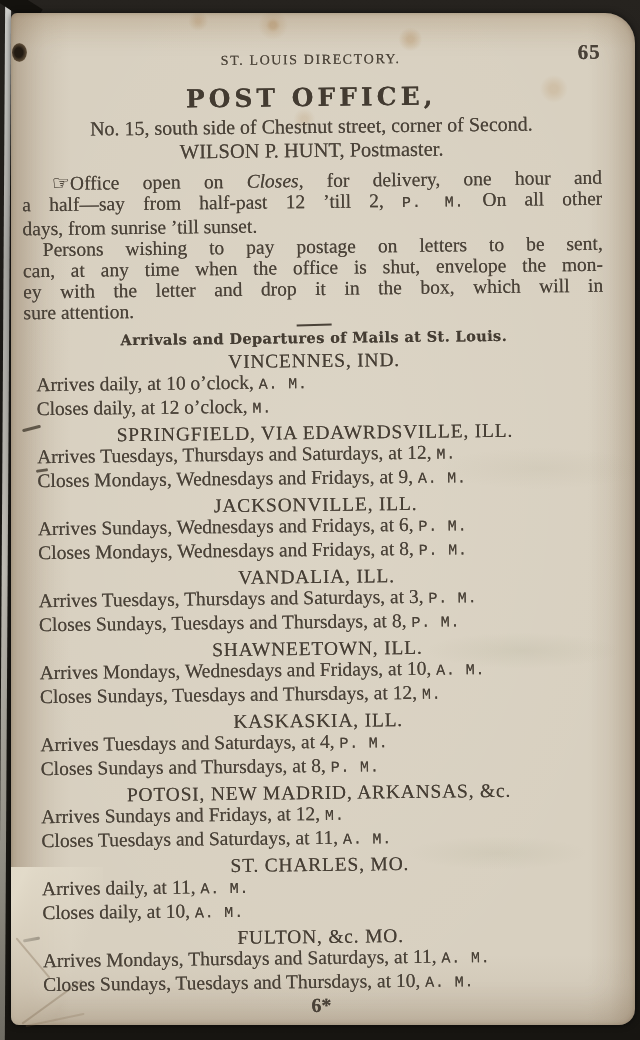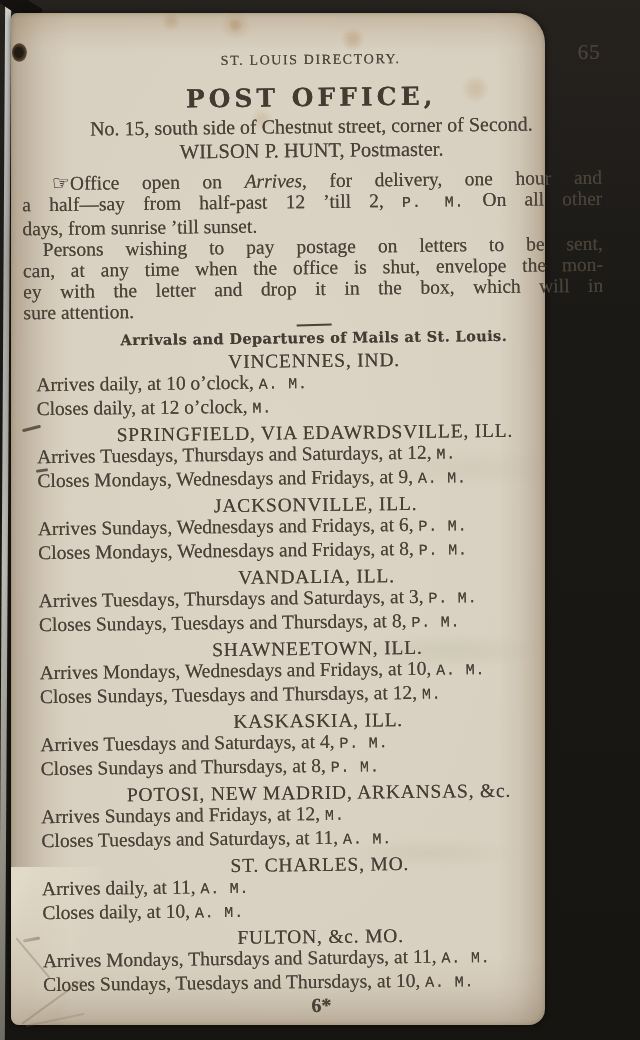--- a/index.html
+++ b/index.html
@@ -12,21 +12,21 @@
   .fore-edge {
     position:absolute; left:2px; top:0; width:6px; height:1040px;
     background: linear-gradient(180deg,#d0d0cc 0%, #a8a7a2 25%, #bdbab2 55%, #8d8a80 85%, #6f6c63 100%);
     transform: rotate(0.35deg); z-index:1;
   }
   .corner-wedge {
     position:absolute; left:-10px; top:-6px; width:52px; height:18px;
     background:#14120e; transform: rotate(33deg); z-index:2;
   }
   .page {
-    position:absolute; left:11px; top:13px; width:534px; height:1012px; z-index:3;
+    position:absolute; left:11px; top:13px; width:624px; height:1012px; z-index:3;
     background-color:#d8d0c0;
     background-image:
       radial-gradient(circle at 42% 1.2%, rgba(178,138,90,.45) 0 3px, rgba(178,138,90,.18) 7px, transparent 15px),
       radial-gradient(circle at 64% 2.6%, rgba(178,138,90,.35) 0 3px, transparent 12px),
       radial-gradient(circle at 30% 0.8%, rgba(178,138,90,.30) 0 2px, transparent 10px),
       radial-gradient(circle at 87% 7.5%, rgba(185,150,105,.28) 0 4px, transparent 14px),
       radial-gradient(circle at 47% 10.5%, rgba(180,145,100,.22) 0 3px, transparent 11px),
       radial-gradient(ellipse 140px 26px at 82% 63%, rgba(125,130,95,.10), transparent 70%),
       radial-gradient(ellipse 130px 24px at 78% 83%, rgba(125,130,95,.09), transparent 70%),
       radial-gradient(ellipse 150px 30px at 85% 45%, rgba(130,125,95,.07), transparent 70%),
@@ -59,21 +59,21 @@
 
   .content {
     position:absolute; left:15px; top:34px; width:580px;
     transform: rotate(-0.65deg);
     color:#4a4238;
     text-shadow: 0 0 0.5px rgba(74,66,56,.85);
     font-size:19.5px;
   }
   .hdr-row { position:relative; height:18px; text-align:center; }
   .running-header { font-size:14px; letter-spacing:1.6px; color:#4e463b; }
-  .page-number { position:absolute; right:0; top:-4px; font-size:21px; letter-spacing:1px; }
+  .page-number { position:absolute; right:0; top:-4px; font-size:21px; letter-spacing:1px;font-weight:bold; }
   .title { margin-top:17px; text-align:center; line-height:32px;
     font-family:"DejaVu Serif", serif; font-weight:700; font-size:25px; letter-spacing:4px; color:#433b31; }
   .address { text-align:center; line-height:24px; font-size:20px; }
   .postmaster { text-align:center; line-height:25px; font-size:20.5px; }
   .para { margin-top:7px; }
   .pline { line-height:21px; }
   .jline { text-align:justify; text-align-last:justify; }
   .indent1 { padding-left:30px; }
   .indent2 { padding-left:20px; }
   .manicule { font-family:"DejaVu Sans", sans-serif; font-size:20px; letter-spacing:0; }
@@ -107,21 +107,21 @@
     <div class="hdr-row">
       <span class="running-header">ST. LOUIS DIRECTORY.</span>
       <span class="page-number">65</span>
     </div>
 
     <div class="title">POST OFFICE,</div>
     <div class="address">No. 15, south side of Chestnut street, corner of Second.</div>
     <div class="postmaster">WILSON P. HUNT, Postmaster.</div>
 
     <div class="para">
-      <div class="pline jline indent1"><span class="manicule">☞</span><span>Office open on </span><span class="it">Arrives</span><span>, for delivery, one hour and</span></div>
+      <div class="pline jline indent1"><span class="manicule">☞</span><span>Office open on </span><span class="it">Closes</span><span>, for delivery, one hour and</span></div>
       <div class="pline jline"><span>a half—say from half-past 12 ’till 2, </span><span class="mer">P. M.</span><span> On all other</span></div>
       <div class="pline">days, from sunrise ’till sunset.</div>
     </div>
 
     <div>
       <div class="pline jline indent2">Persons wishing to pay postage on letters to be sent,</div>
       <div class="pline jline">can, at any time when the office is shut, envelope the mon-</div>
       <div class="pline jline">ey with the letter and drop it in the box, which will in</div>
       <div class="pline">sure attention.</div>
     </div>

